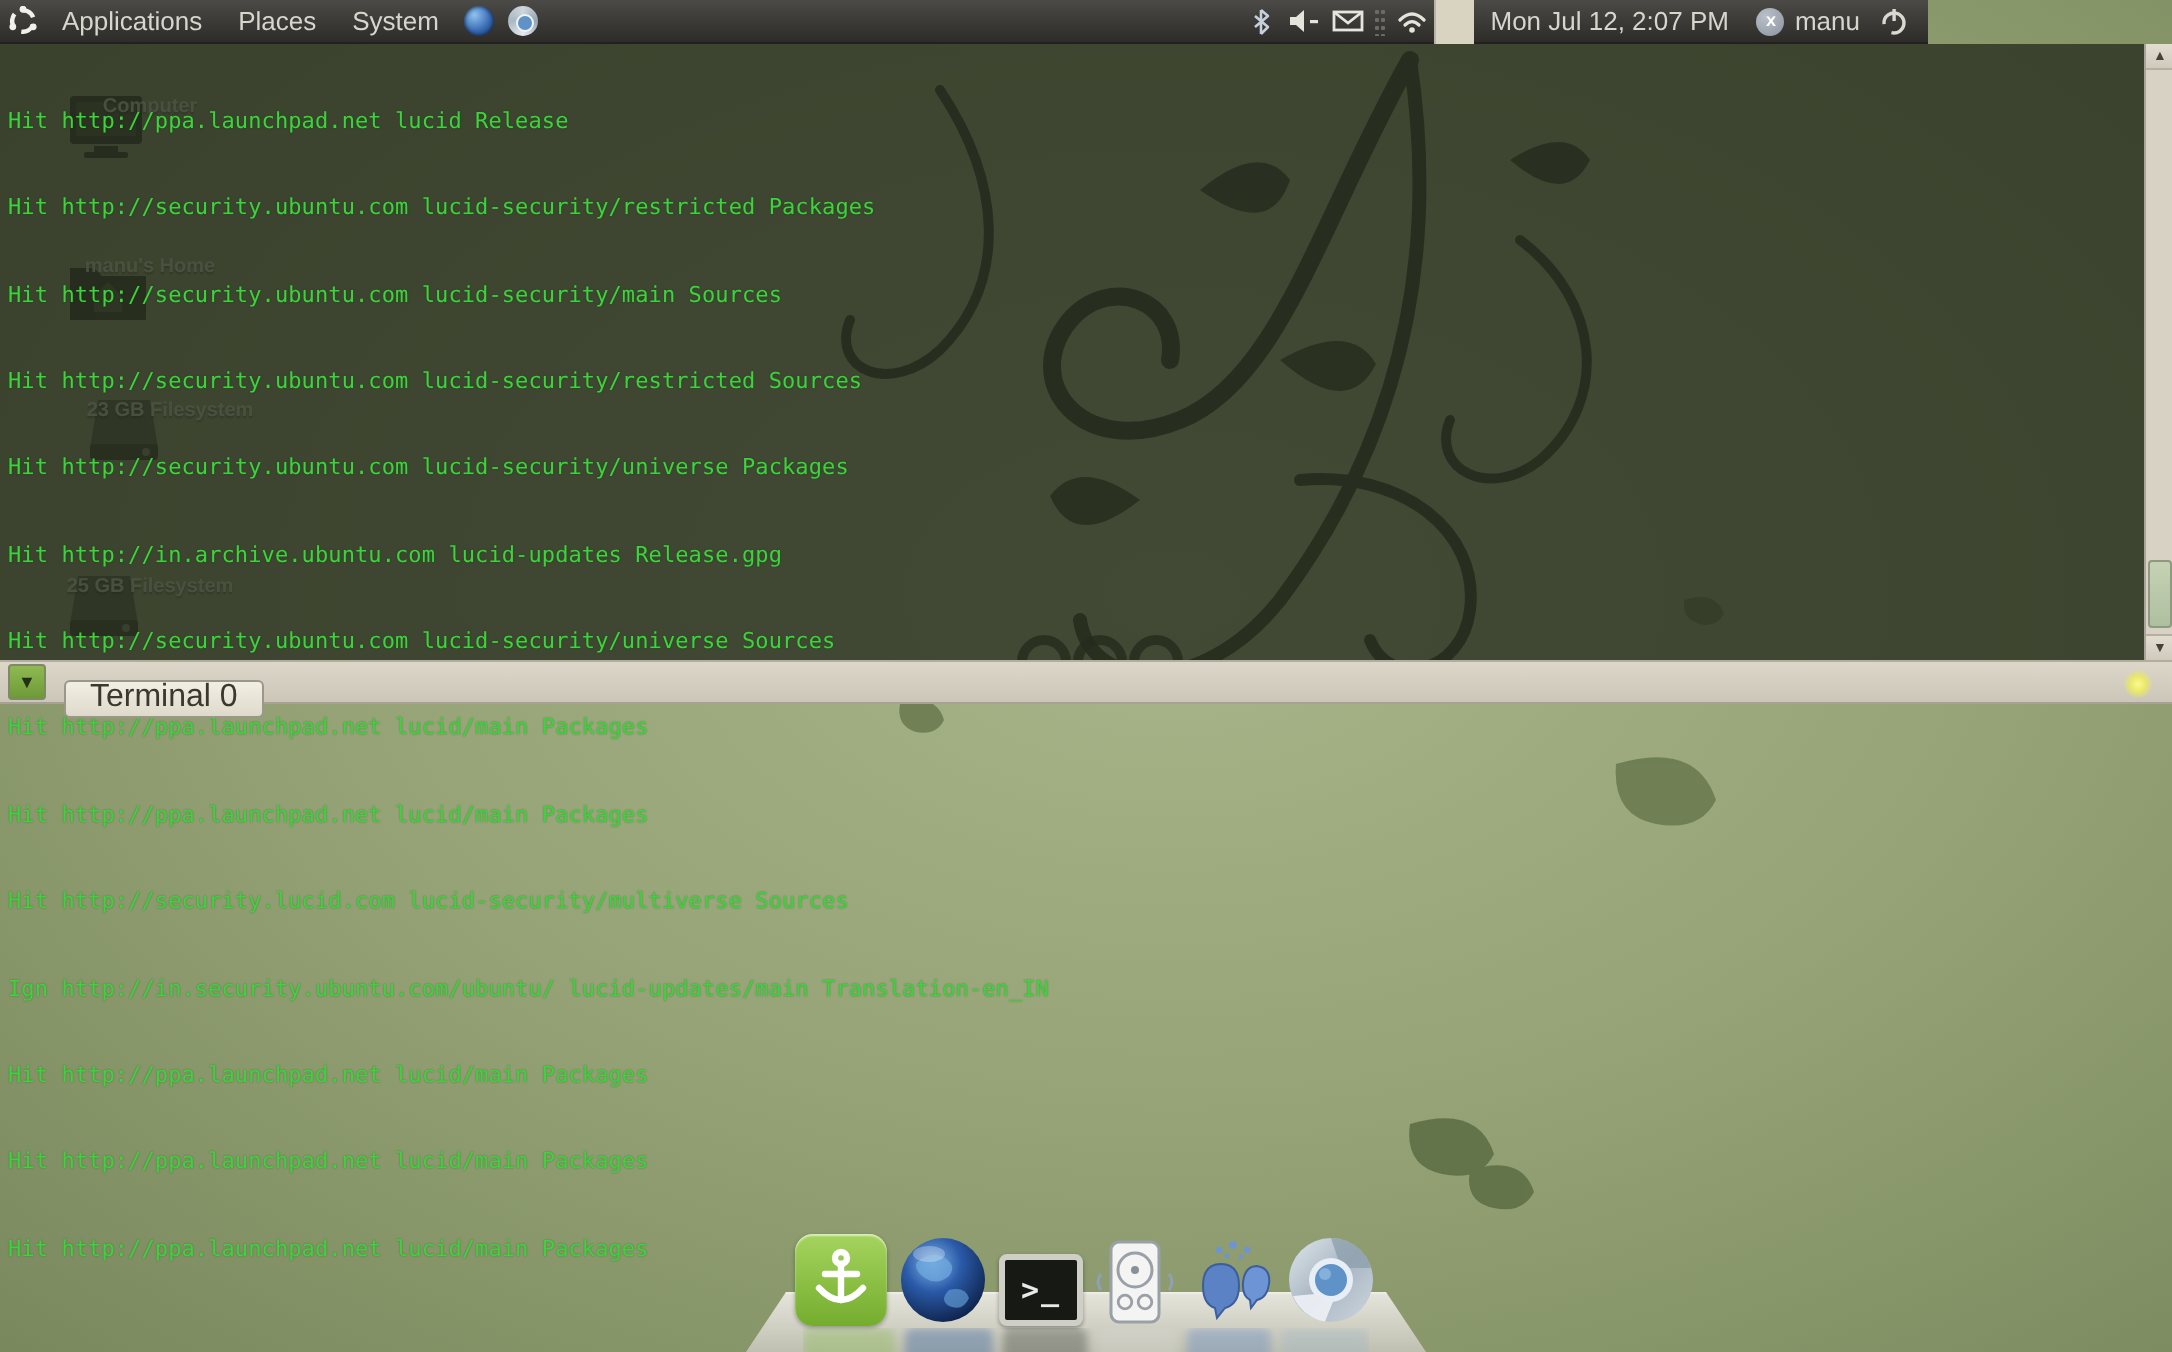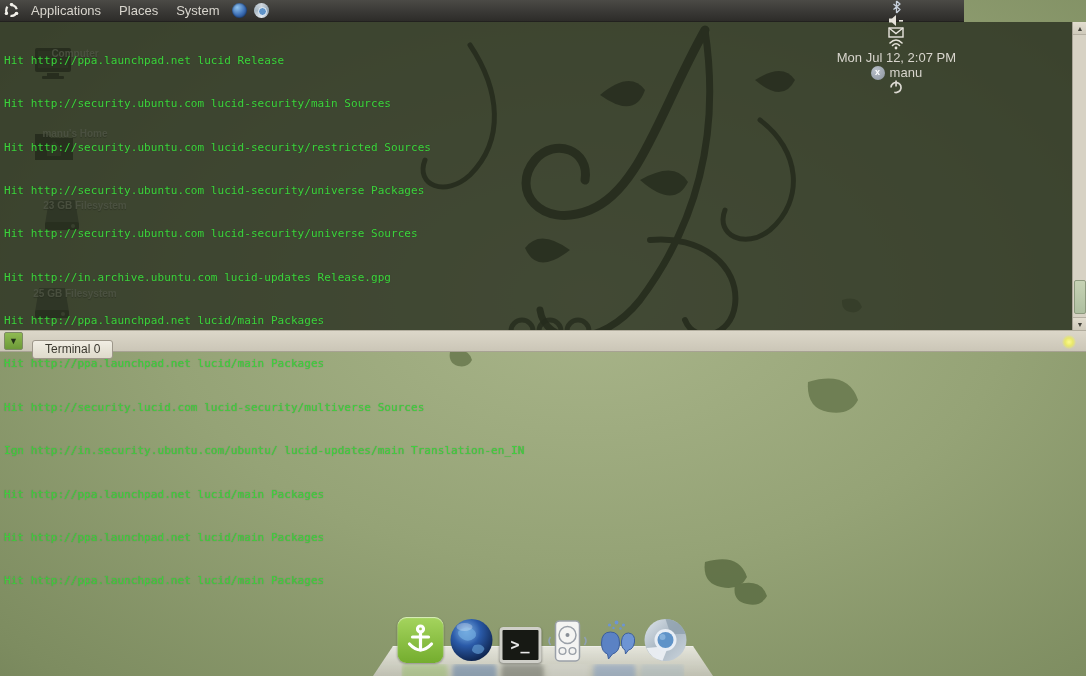--- a/index.html
+++ b/index.html
@@ -19,21 +19,21 @@
   .desk-icon { position:absolute; width:84px; text-align:center;font-weight:bold; }
   .desk-icon .glyph { margin:0 auto; opacity:.85; }
   .desk-icon .lbl { margin-top:2px; font-size:10px; color:#d9dfc9; opacity:.9; text-shadow:0 1px 1px rgba(0,0,0,.5); }
 
   
   .panel { position:absolute; left:0; top:0; width:964px; height:22px;
     background:linear-gradient(#4b4a46,#3a3936 55%,#2d2c29);
     display:flex; align-items:center; color:#d8d5cd; font-size:13px; z-index:30;
     border-bottom:1px solid #22211f; }
   .panel .left, .panel .right { display:flex; align-items:center; height:100%; }
-  .panel .right { margin-left:auto;flex-direction:column; }
+  .panel .right { margin-left:auto; }
   .menu-item { padding:0 9px; height:100%; display:flex; align-items:center; cursor:default; }
   .panel-spacer { width:6px; }
   .tray-icon { width:22px; height:100%; display:flex; align-items:center; justify-content:center; }
   .handle { width:6px; height:14px; margin:0 2px;
     background-image:radial-gradient(circle, #6c6b66 1px, transparent 1.2px);
     background-size:3px 4px; }
   .tray-box { width:20px; height:22px; background:#d9d3c1; border-left:1px solid #b9b3a1; }
   .clock { padding:0 8px; white-space:nowrap; }
   .memenu { display:flex; align-items:center; gap:5px; padding:0 6px; }
   .me-presence { width:14px; height:14px; border-radius:50%; background:radial-gradient(circle at 35% 30%, #b9c0c9, #8b939e);
@@ -65,21 +65,21 @@
 
   
   .tabbar { position:absolute; left:0; top:330px; width:1086px; height:22px;
     background:linear-gradient(#dcd7c9,#cbc6b7); border-top:1px solid #b2ad9e; border-bottom:1px solid #a7a293;
     display:flex; align-items:center; z-index:20; }
   .hide-btn { width:19px; height:18px; margin-left:4px; border:1px solid #7e8a66; border-radius:2px;
     background:linear-gradient(#8fba52,#6d9a38); color:#233018; font-size:9px;
     display:flex; align-items:center; justify-content:center; }
   .tab { margin-left:9px; height:19px; padding:0 12px; display:flex; align-items:center;
     background:linear-gradient(#f1eee4,#dedacb); border:1px solid #9d978a; border-radius:3px;
-    font-size:12px; color:#3a382f;margin-top:16px; }
+    font-size:16px; color:#3a382f;margin-top:16px; }
   .glow-dot { position:absolute; right:10px; top:4px; width:14px; height:14px; border-radius:50%;
     background:radial-gradient(circle, #fdfa8e 0%, #e8e86a 40%, rgba(220,220,120,0) 75%); }
 
   
   .dock { position:absolute; left:50%; bottom:0; transform:translateX(-50%); width:340px; height:60px; z-index:25; }
   .shelf { position:absolute; left:0; bottom:0; width:340px; height:30px;
     clip-path:polygon(20px 0, 320px 0, 340px 100%, 0 100%);
     background:linear-gradient(rgba(238,236,230,.9), rgba(203,201,193,.82));
     border-top:1px solid rgba(255,255,255,.7); }
   .dock-row { position:absolute; left:50%; transform:translateX(-50%); bottom:13px;
@@ -166,25 +166,26 @@
         <rect x="2" y="24" width="34" height="8" rx="2" fill="#1a2014"></rect>
         <circle cx="30" cy="28" r="2" fill="#738062"></circle>
       </svg>
       <div class="lbl">25 GB Filesystem</div>
     </div>
   </div>
 
   <div class="terminal">
     <div class="term-text">
       <div class="term-line">Hit http://ppa.launchpad.net lucid Release</div>
+      <div class="term-line">Hit http://security.ubuntu.com lucid-security/restricted Packages</div>
       <div class="term-line">Hit http://security.ubuntu.com lucid-security/main Sources</div>
       <div class="term-line">Hit http://security.ubuntu.com lucid-security/restricted Sources</div>
       <div class="term-line">Hit http://security.ubuntu.com lucid-security/universe Packages</div>
+      <div class="term-line">Hit http://in.archive.ubuntu.com lucid-updates Release.gpg</div>
       <div class="term-line">Hit http://security.ubuntu.com lucid-security/universe Sources</div>
-      <div class="term-line">Hit http://in.archive.ubuntu.com lucid-updates Release.gpg</div>
       <div class="term-line">Hit http://ppa.launchpad.net lucid/main Packages</div>
       <div class="term-line">Hit http://ppa.launchpad.net lucid/main Packages</div>
       <div class="term-line">Hit http://security.lucid.com lucid-security/multiverse Sources</div>
       <div class="term-line">Ign http://in.security.ubuntu.com/ubuntu/ lucid-updates/main Translation-en_IN</div>
       <div class="term-line">Hit http://ppa.launchpad.net lucid/main Packages</div>
       <div class="term-line">Hit http://ppa.launchpad.net lucid/main Packages</div>
       <div class="term-line">Hit http://ppa.launchpad.net lucid/main Packages</div>
       
       
       

